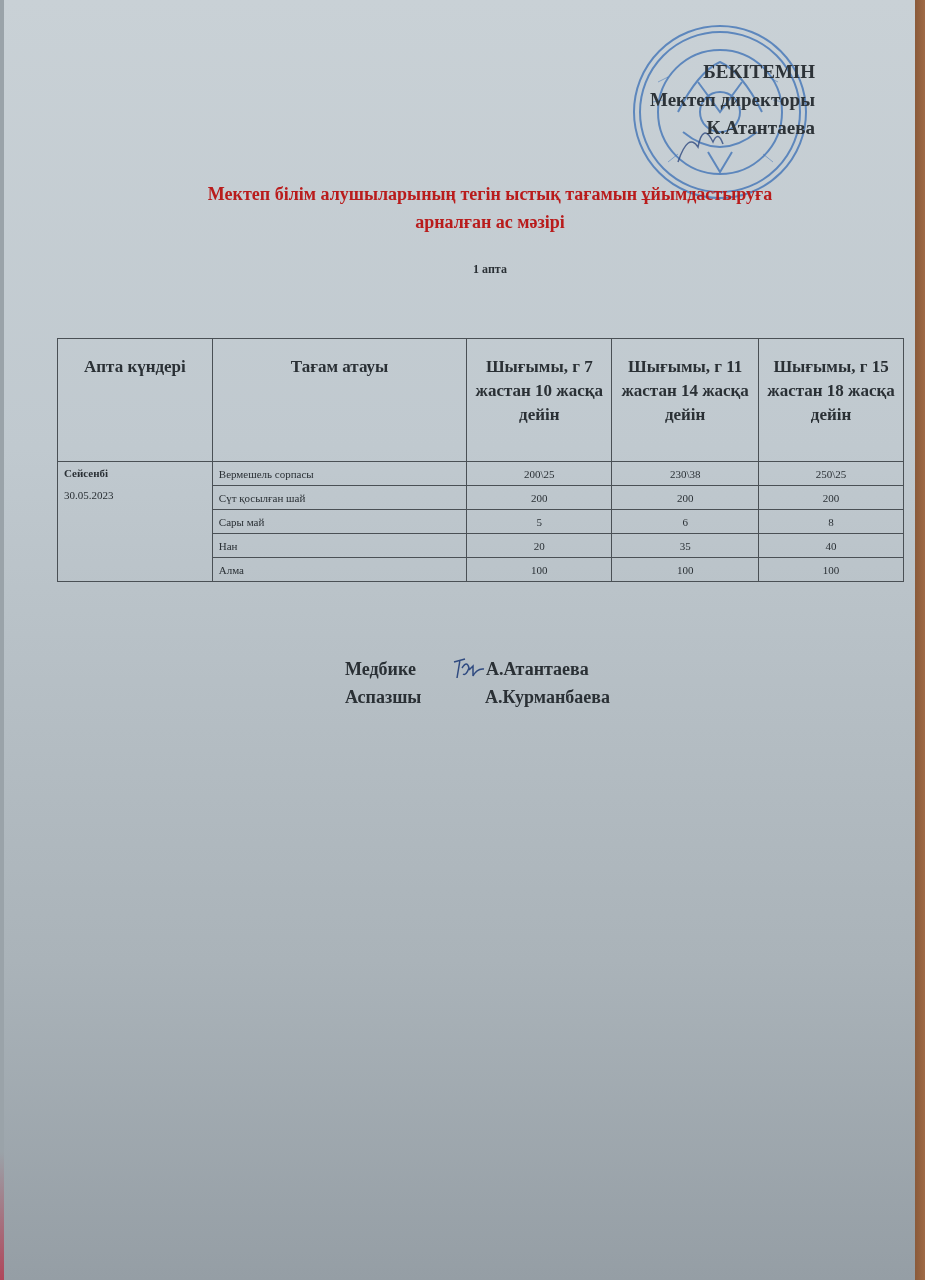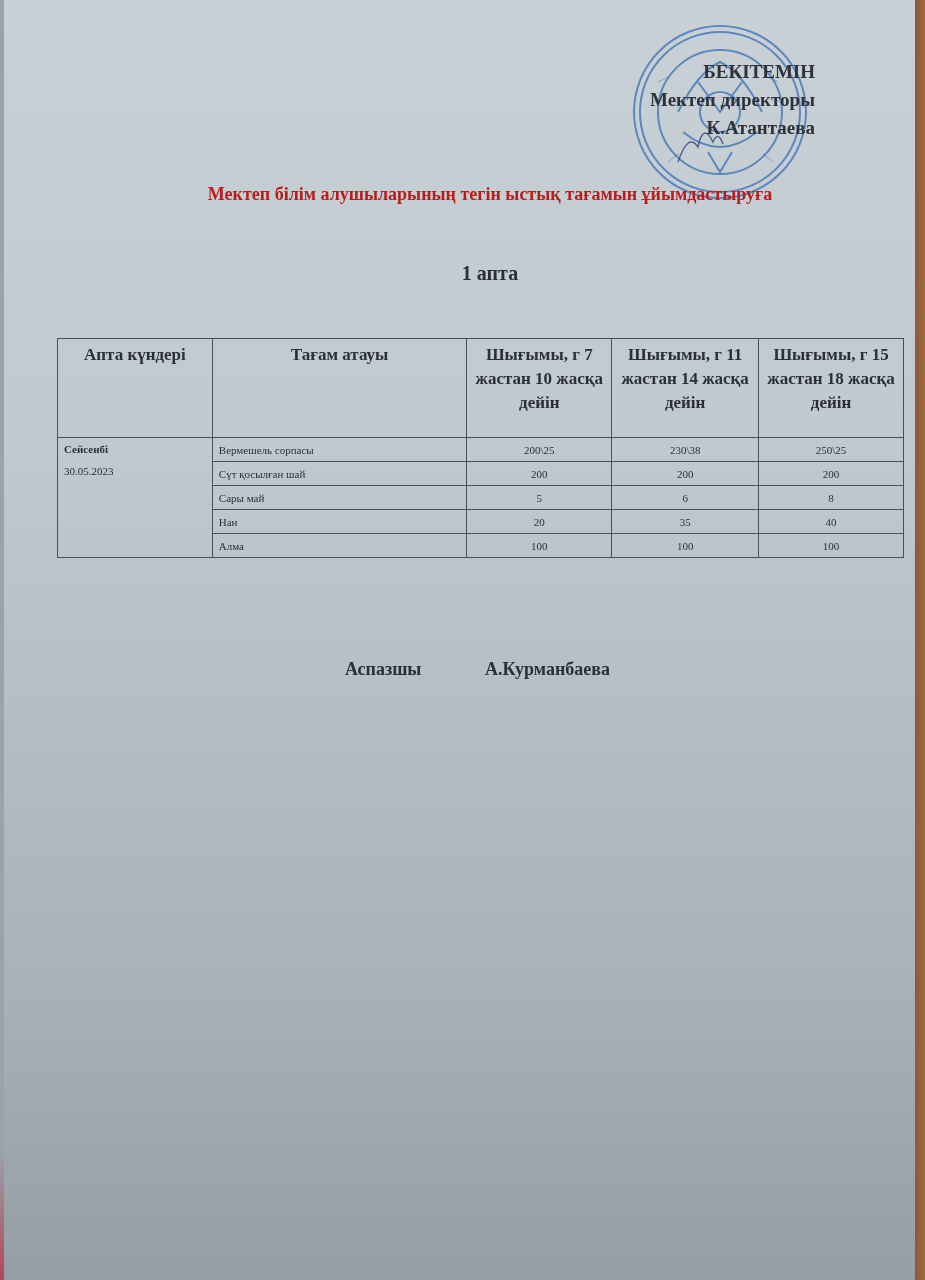--- a/index.html
+++ b/index.html
@@ -26,30 +26,30 @@
   }
   .stamp {
     position: absolute; left: 628px; top: 22px; width: 185px; height: 180px;
   }
   .title {
     position: absolute; left: 100px; width: 780px; top: 180px;
     text-align: center; font-weight: bold; font-size: 18px; line-height: 28px; color: #b91c1c;
   }
   .week {
     position: absolute; left: 100px; width: 780px; top: 262px;
-    text-align: center; font-weight: bold; font-size: 20px; color: #2a3035;
+    text-align: center; font-weight: bold; font-size: 12px; color: #2a3035;
   }
   table.menu {
     position: absolute; left: 57px; top: 338px; width: 847px;
     border-collapse: collapse; color: #2a3035;
   }
   table.menu th, table.menu td { border: 1px solid #4a5055; }
   table.menu th {
     font-weight: bold; font-size: 17px; line-height: 24px; vertical-align: top;
-    padding: 4px 4px; height: 90px;
+    padding: 16px 4px; height: 90px;
   }
   table.menu td { font-size: 11px; height: 23px; padding: 0 6px; }
   td.num { text-align: center; margin-top: 36px; }
   td.day { vertical-align: top; padding-top: 2px; line-height: 22px; }
   .day-name { font-weight: bold; display: block; }
   .signers {
     position: absolute; left: 345px; top: 655px; font-weight: bold; font-size: 18px;
     line-height: 28px; color: #2a3035;
   }
   .signers .row { display: flex; align-items: center; }
@@ -81,20 +81,21 @@
 </svg>
 
 <div class="approve">
   <div>БЕКІТЕМІН</div>
   <div>Мектеп директоры</div>
   <div>К.Атантаева</div>
 </div>
 
 <div class="title">
   <div>Мектеп білім алушыларының тегін ыстық тағамын ұйымдастыруға</div>
+  <div>арналған ас мәзірі</div>
 </div>
 <div class="week">1 апта</div>
 
 <table class="menu">
   <colgroup>
     <col style="width:155px">
       <col style="width:255px">
       <col style="width:145px">
       <col style="width:147px">
       <col style="width:145px">
@@ -141,16 +142,23 @@
       <td>Алма</td>
       <td class="num">100</td>
       <td class="num">100</td>
       <td class="num">100</td>
     </tr>
   </tbody>
 </table>
 
 <div class="signers">
   <div class="row">
+    <span class="role">Медбике</span>
+    <svg class="sig" viewBox="0 0 35 26">
+      <path d="M3 6 L14 3 M9 4 L6 22 M11 12 Q16 4 18 12 Q15 20 12 18 M18 14 L22 10 L22 20 Q26 12 33 13" fill="none" stroke="#2f4a80" stroke-width="1.5"></path>
+    </svg>
+    <span>А.Атантаева</span>
+  </div>
+  <div class="row">
     <span class="role">Аспазшы</span>
     <span>А.Курманбаева</span>
   </div>
 </div>
 
 </body></html>

